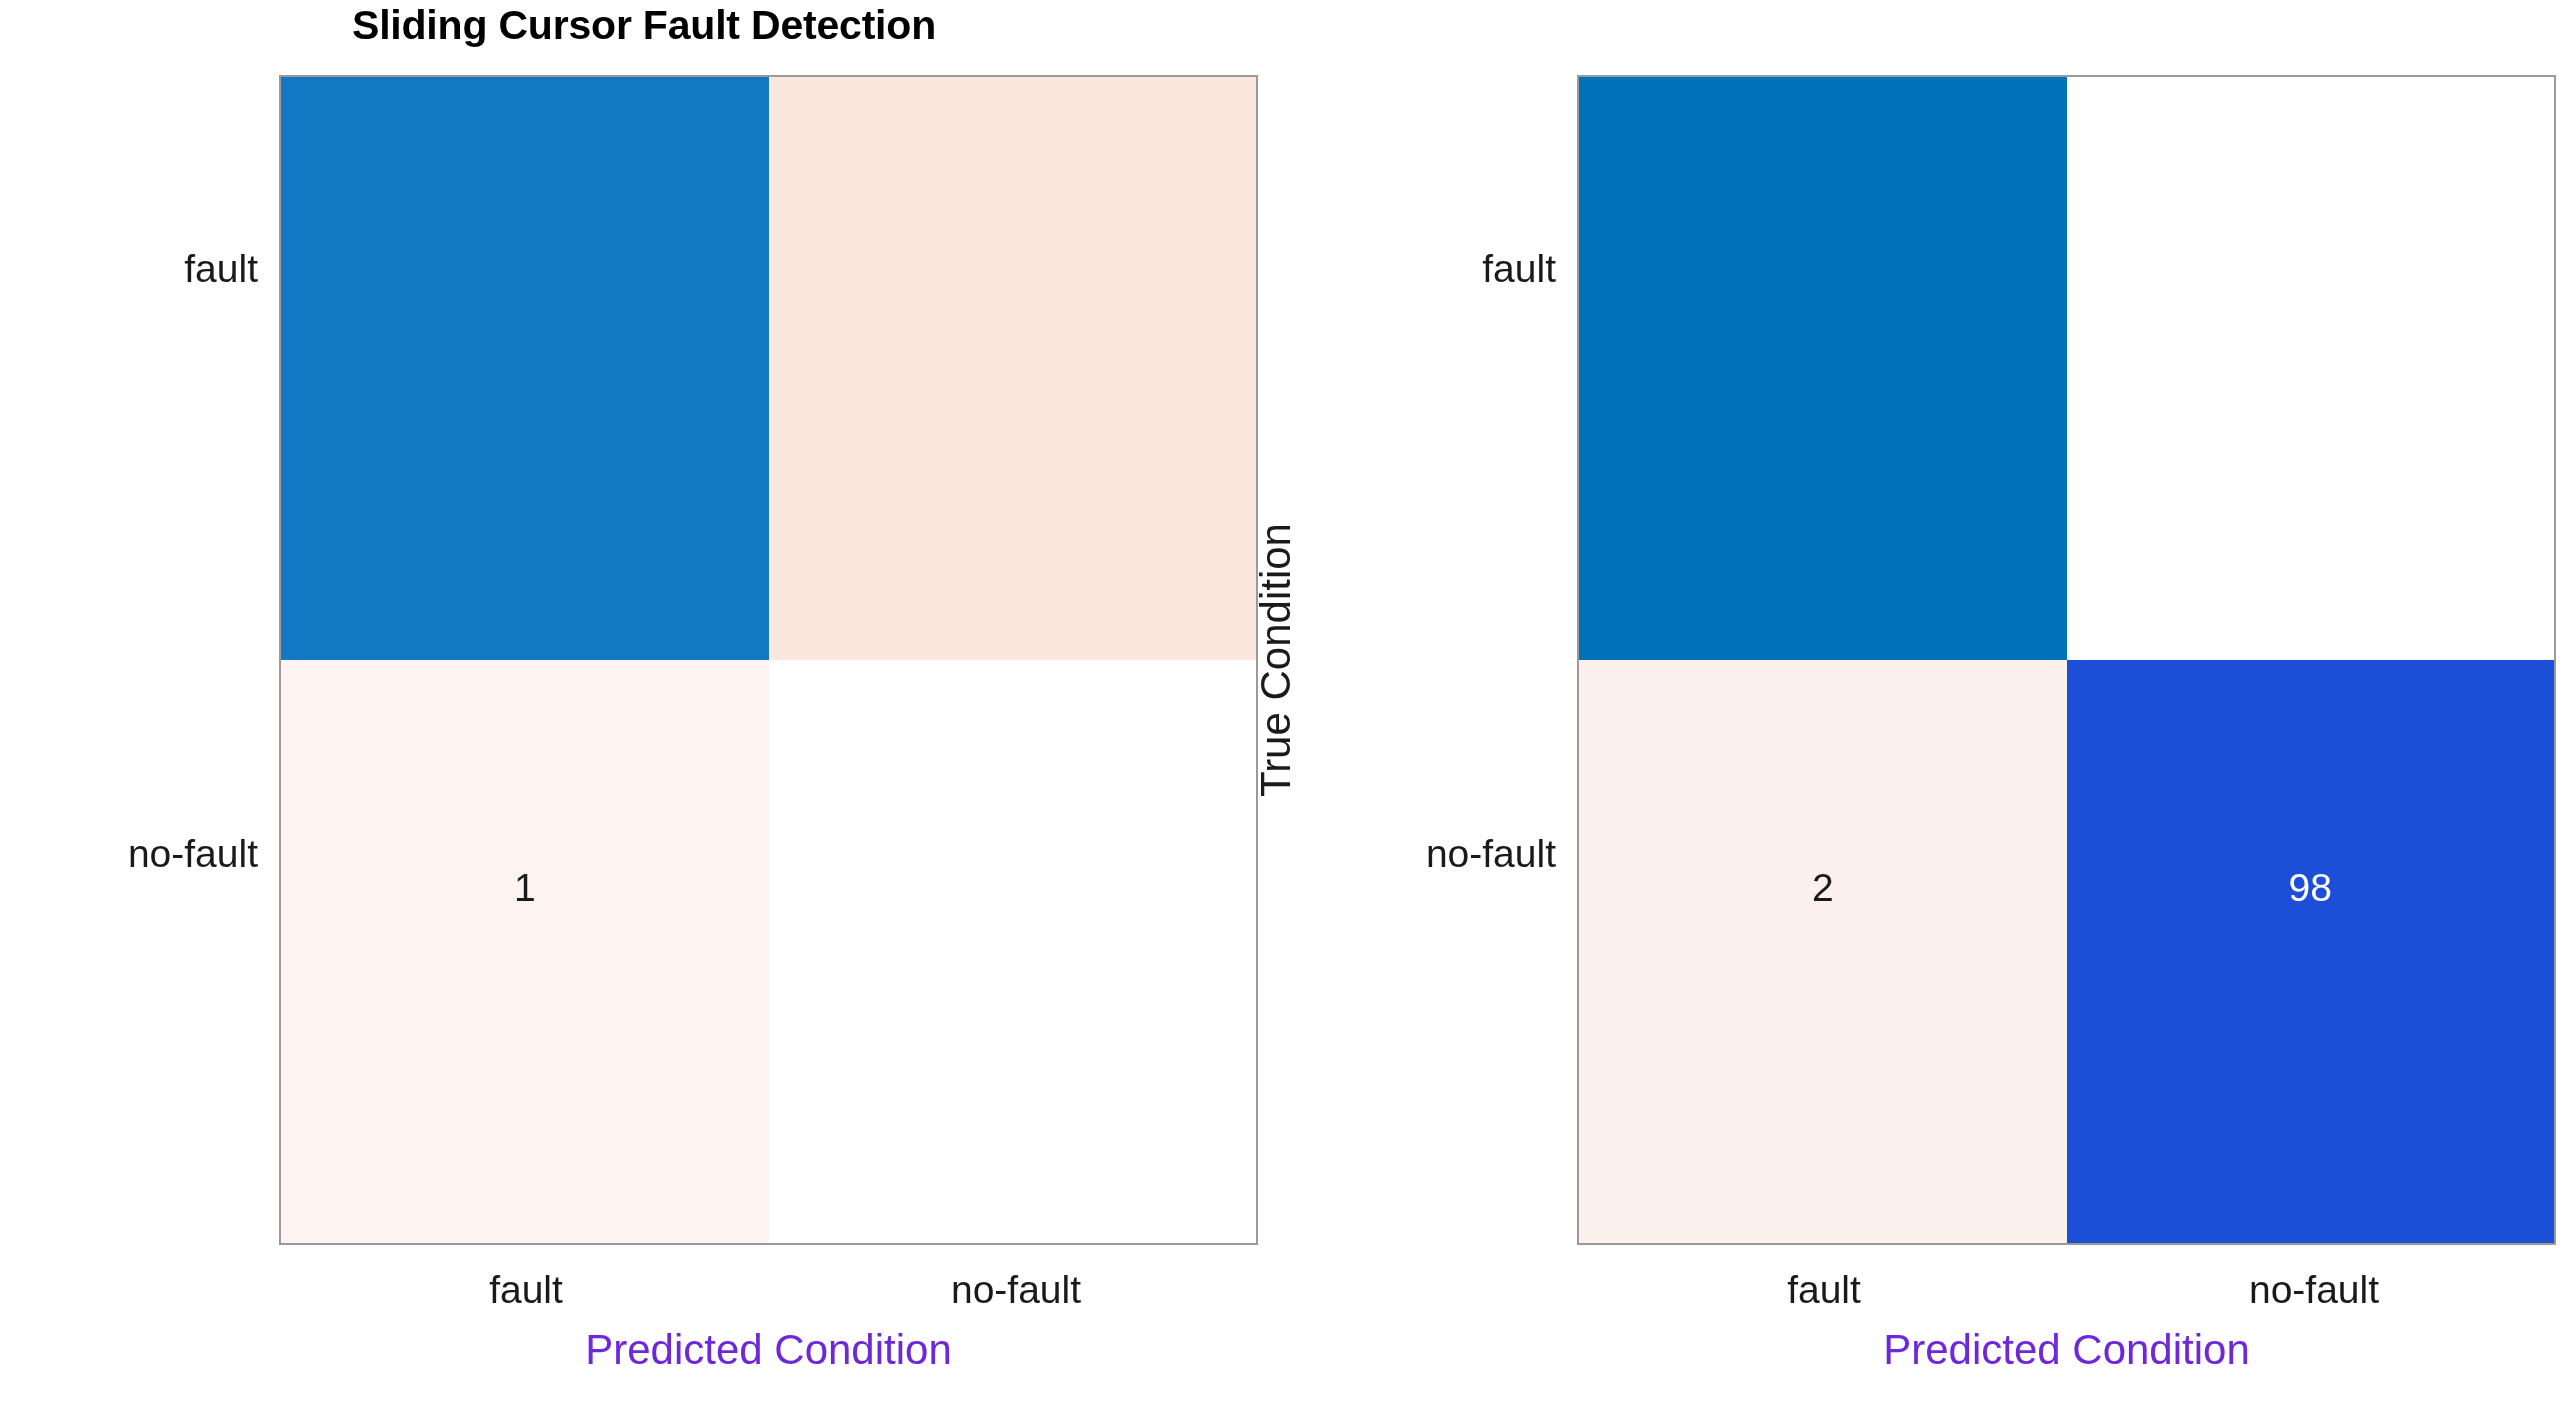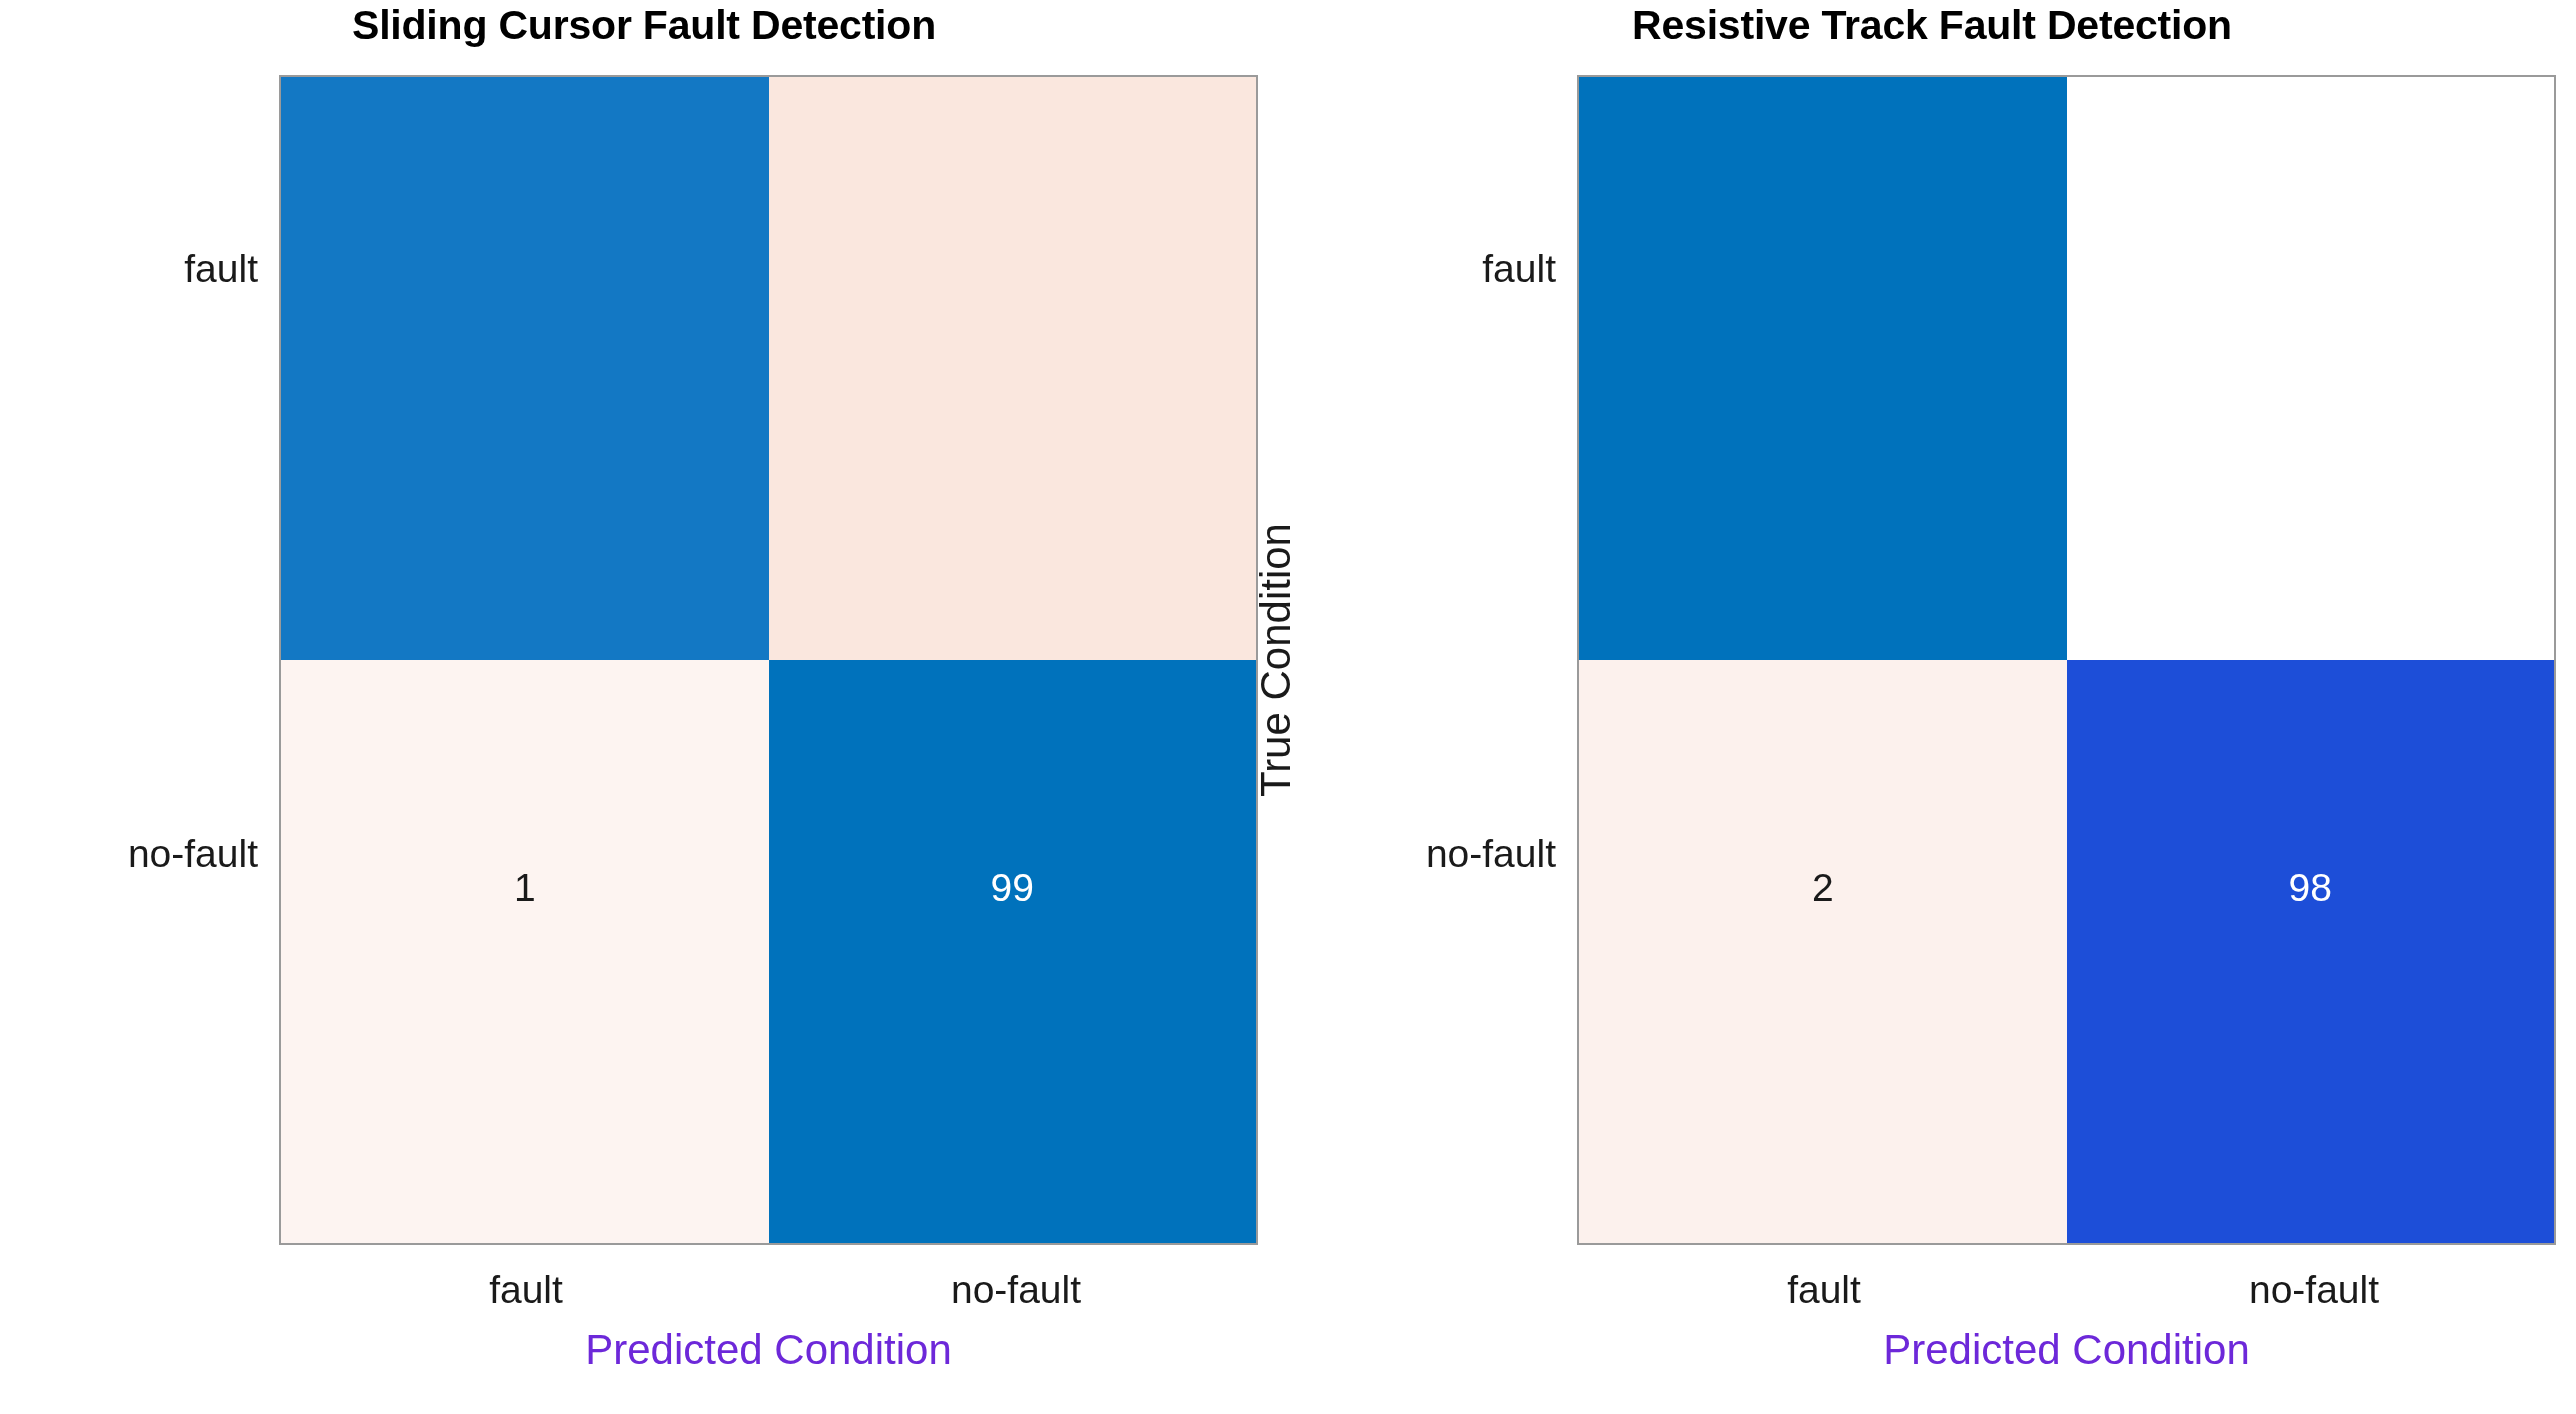--- a/index.html
+++ b/index.html
@@ -140,38 +140,34 @@
       <div class="matrix-grid">
         <div class="cell grid-row-1" id="l-c00" style="background: rgb(19, 120, 196); color: rgb(255, 255, 255);">
           
         </div>
         <div class="cell grid-row-1" id="l-c01" style="background: rgb(250, 231, 222); color: rgb(26, 26, 26);">
           
         </div>
         <div class="cell grid-row-2" id="l-c10" style="background: rgb(253, 244, 241); color: rgb(26, 26, 26);">
           <span class="cell-value">1</span>
         </div>
-        <div class="cell grid-row-2" id="l-c11" style="background: rgb(0, 114, 188); color: rgb(255, 255, 255);">
-          <span class="cell-value">99</span>
-        </div>
       </div>
 
       <div class="ytick row1">fault</div>
       <div class="ytick row2">no-fault</div>
 
       <div class="xtick col1">fault</div>
       <div class="xtick col2">no-fault</div>
 
       <div class="xlabel">Predicted Condition</div>
       <div class="ylabel">True Condition</div>
     </div>
   </div>
 
   <div class="panel right">
-    <div class="panel-title">Resistive Track Fault Detection</div>
 
     <div class="plot-box">
 
       <div class="matrix-grid">
         <div class="cell grid-row-1" id="r-c00" style="background: rgb(0, 114, 188); color: rgb(255, 255, 255);">
           
         </div>
         <div class="cell grid-row-1" id="r-c01" style="background: rgb(255, 255, 255); color: rgb(26, 26, 26);">
           <span class="cell-value"></span>
         </div>

